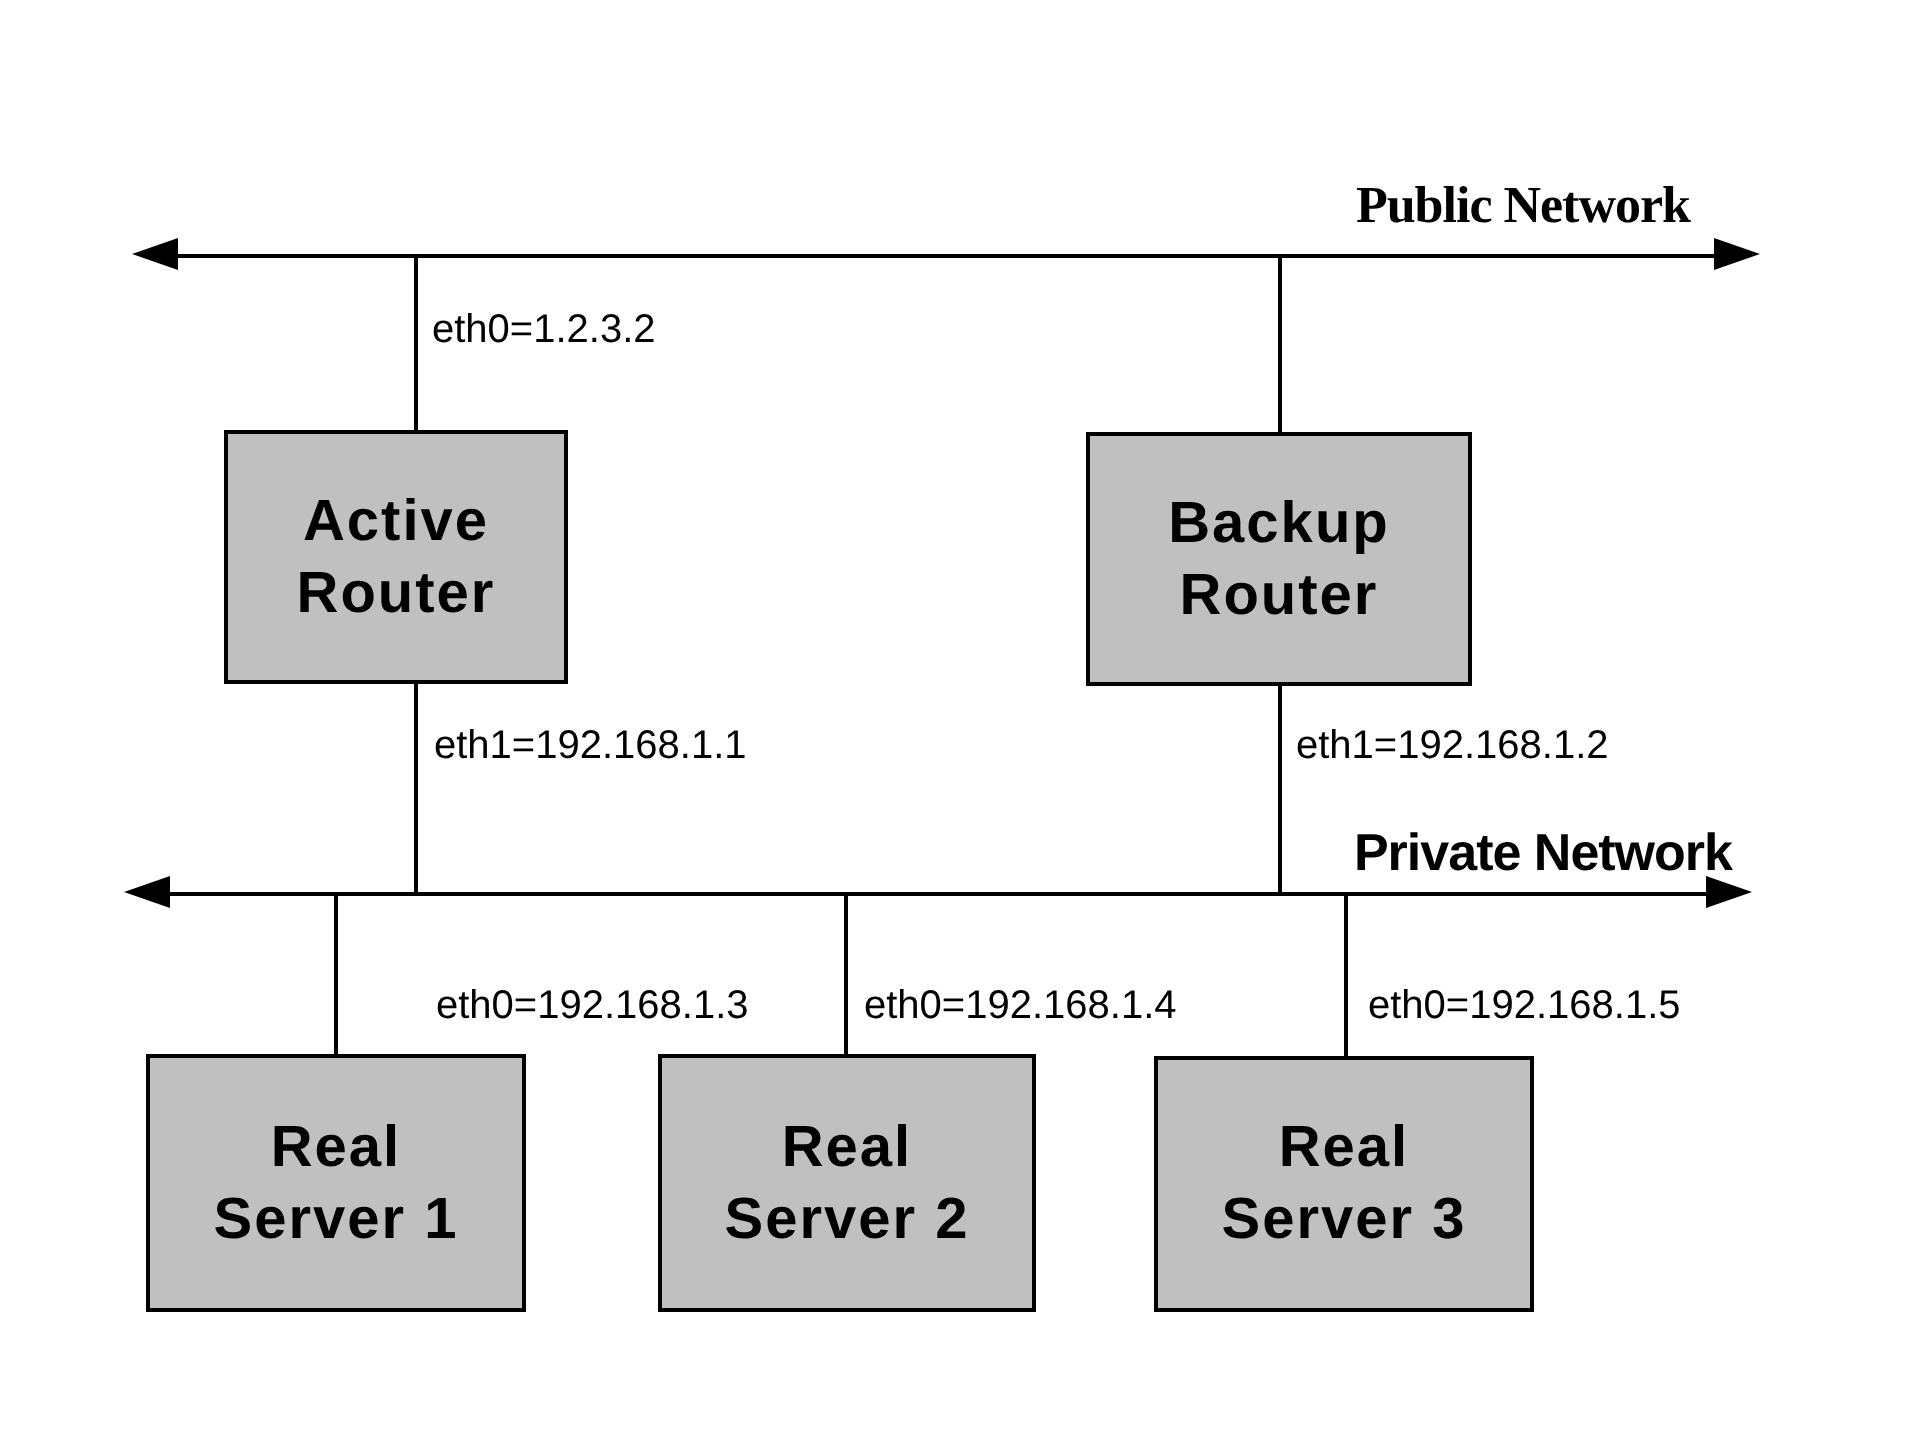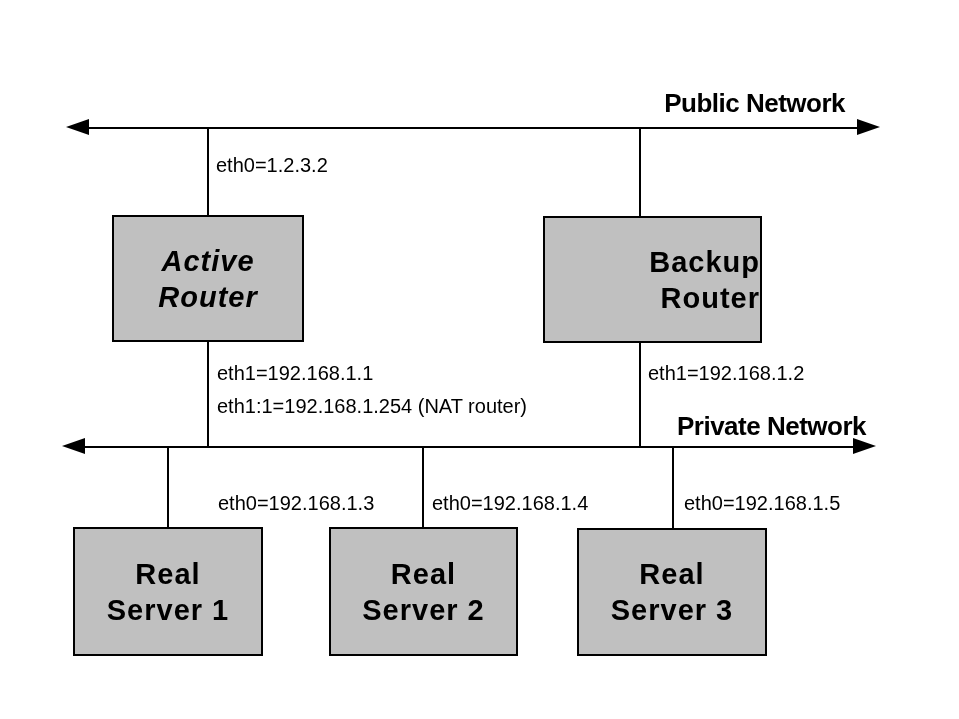--- a/index.html
+++ b/index.html
@@ -37,41 +37,40 @@
   .netlbl{position:absolute;font-size:26px;line-height:30px;font-weight:bold;letter-spacing:-0.5px;white-space:nowrap;}
 </style>
 </head>
 <body>
 
 <div class="canvas">
 
   <div class="hline" style="left:80px;top:127px;width:788px;"></div>
   <div class="arrow left" style="left:66px;top:119px;"></div>
   <div class="arrow right" style="left:857px;top:119px;"></div>
-  <div class="netlbl" style="right:114px;top:88px;">Public Network</div>
+  <div class="netlbl" style="right:114px;top:88px;font-family:Liberation Serif, serif;">Public Network</div>
 
   <div class="vline" style="left:207px;top:128px;height:88px;"></div>
   <div class="vline" style="left:639px;top:128px;height:89px;"></div>
 
   <div class="lbl" style="left:216px;top:151px;">eth0=1.2.3.2</div>
 
-  <div class="box" style="left:112px;top:215px;width:192px;height:127px;font-style:italic;">
+  <div class="box" style="left:112px;top:215px;width:172px;height:127px;">
     <span>Active</span>
     <span>Router</span>
   </div>
-  <div class="box" style="left:543px;top:216px;width:219px;height:127px;align-items:flex-end;">
+  <div class="box" style="left:543px;top:216px;width:193px;height:127px;">
     <span>Backup</span>
     <span>Router</span>
   </div>
 
   <div class="vline" style="left:207px;top:342px;height:105px;"></div>
   <div class="vline" style="left:639px;top:343px;height:104px;"></div>
 
   <div class="lbl" style="left:217px;top:359px;">eth1=192.168.1.1</div>
-  <div class="lbl" style="left:217px;top:392px;">eth1:1=192.168.1.254 (NAT router)</div>
   <div class="lbl" style="left:648px;top:359px;">eth1=192.168.1.2</div>
   <div class="netlbl" style="right:93px;top:411px;">Private Network</div>
 
   <div class="hline" style="left:76px;top:446px;width:786px;"></div>
   <div class="arrow left" style="left:62px;top:438px;"></div>
   <div class="arrow right" style="left:853px;top:438px;"></div>
 
   <div class="vline" style="left:167px;top:447px;height:81px;"></div>
   <div class="vline" style="left:422px;top:447px;height:81px;"></div>
   <div class="vline" style="left:672px;top:447px;height:82px;"></div>

